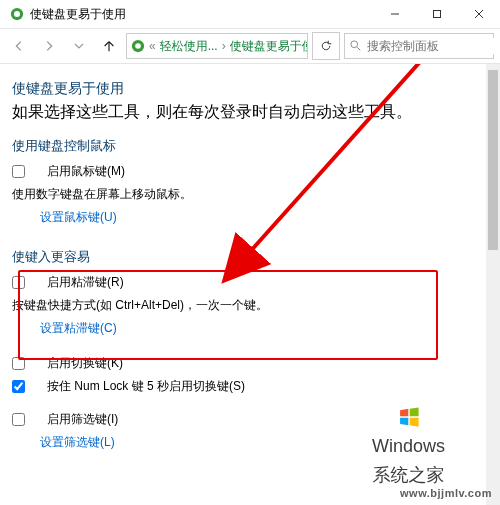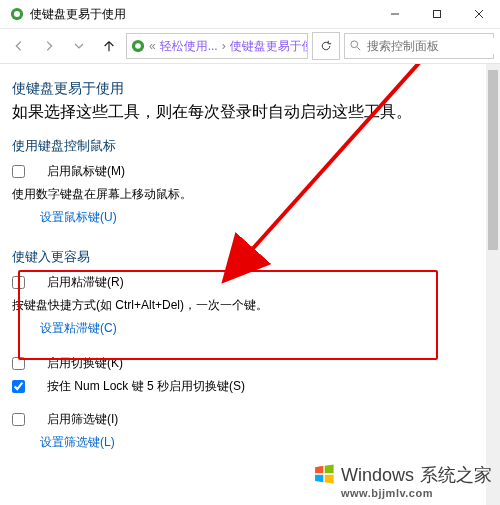--- a/index.html
+++ b/index.html
@@ -67,21 +67,21 @@
       border: 1px solid #ccc;
       background: #fff;
       display: flex;
       align-items: center;
       padding: 0 4px;
       gap: 2px;
       overflow: hidden;
       white-space: nowrap;
     }
     .bc-icon { display: inline-flex; margin-right: 2px; }
-    .bc-item { color: #8b5cf6; font-size: 12px; padding: 0 2px; }
+    .bc-item { color: #15803d; font-size: 12px; padding: 0 2px; }
     .bc-sep { color: #888; }
     .refresh-btn {
       width: 26px; height: 26px;
       border: 1px solid #ccc;
       display: flex; align-items: center; justify-content: center;
       background: #fff;
     }
     .searchbox {
       width: 140px; height: 24px;
       border: 1px solid #ccc;
@@ -166,21 +166,21 @@
 
     
     .watermark {
       position: absolute;
       right: 8px; bottom: 6px;
       display: flex; flex-direction: column; align-items: flex-start;
       font-size: 11px;
       color: #333;
       opacity: 0.95;
     }
-    .watermark .top { display: flex; align-items: center; gap: 6px; }
+    .watermark .top { display: flex; align-items: center; gap: 6px; flex-direction: column; }
     .watermark .big { font-size: 18px; color: #333; }
     .watermark .url { font-size: 11px; letter-spacing: .5px; color: #555; font-weight: bold; }
   </style>
 </head>
 <body>
 
 <div class="titlebar">
   <div class="titlebar-left">
     <span class="titlebar-icon">
       <svg viewBox="0 0 16 16" width="14" height="14">

